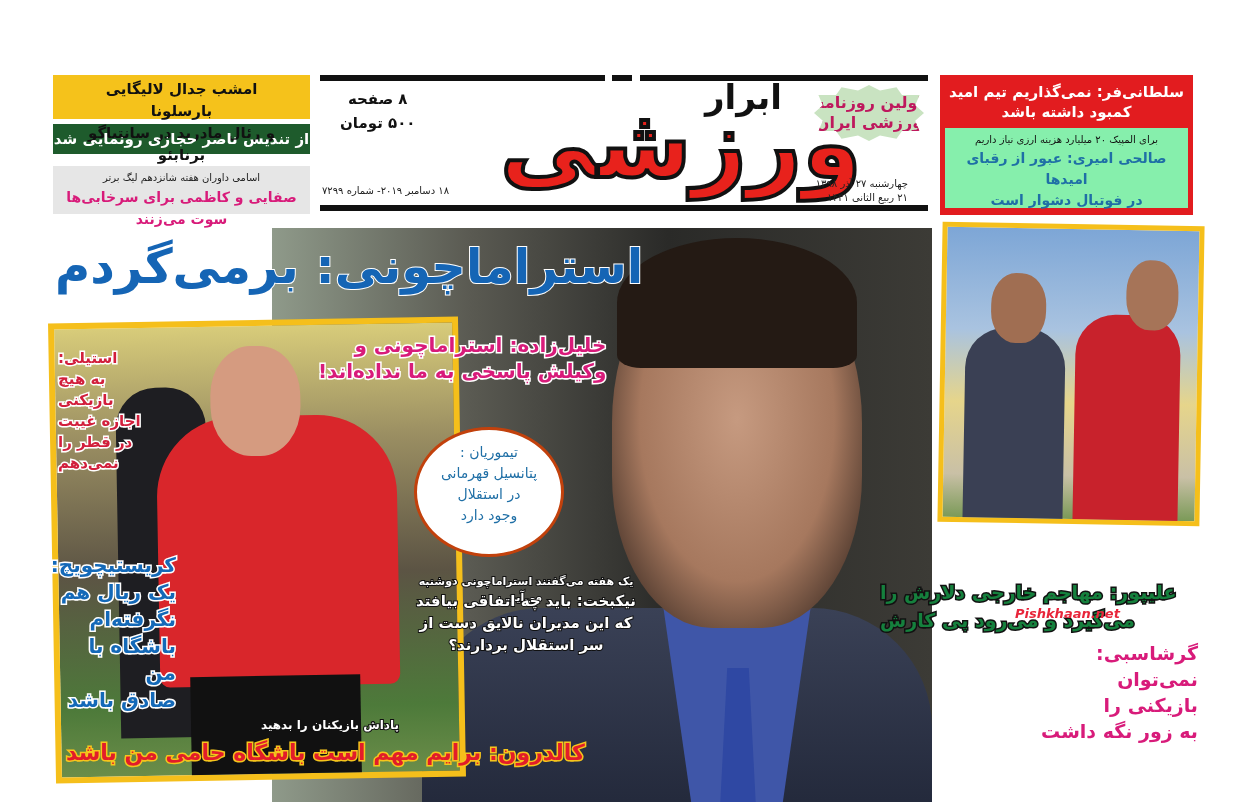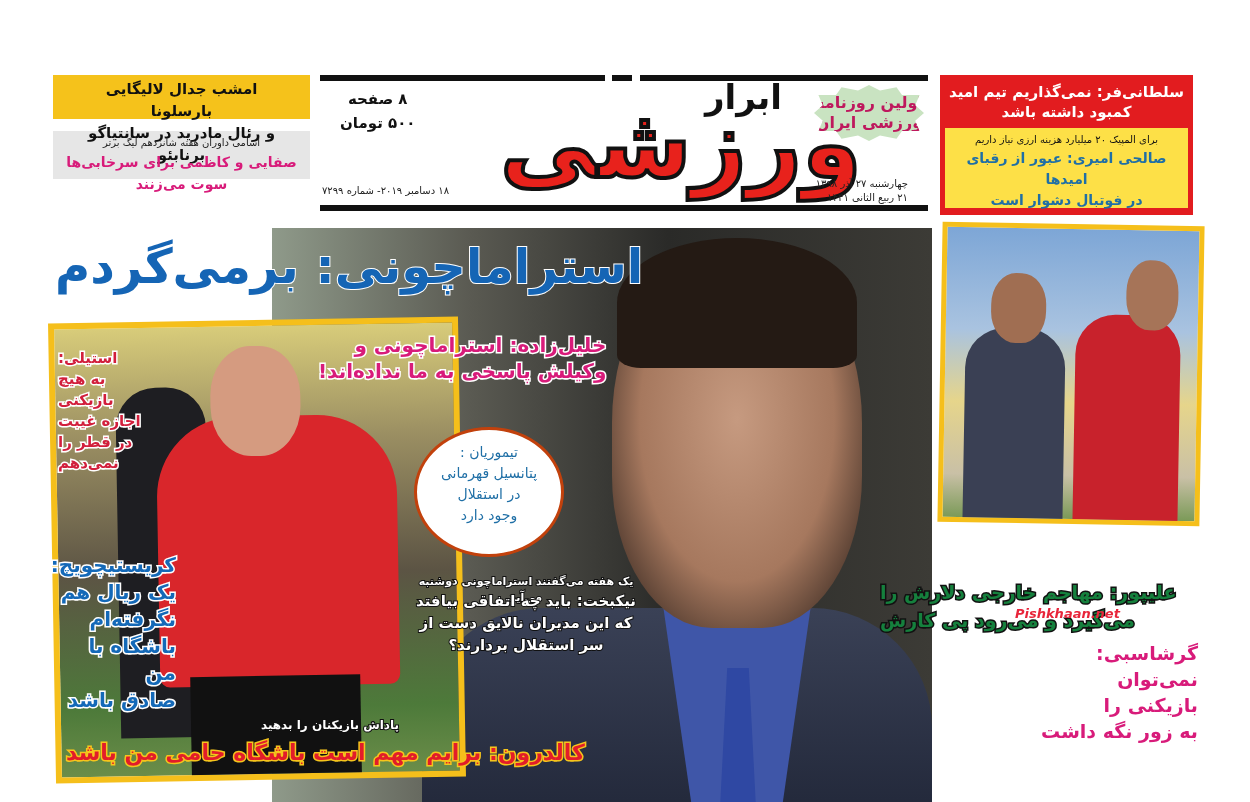--- a/index.html
+++ b/index.html
@@ -21,21 +21,21 @@
   .issue-line { position: absolute; left: 2px; top: 110px; font-size: 10px; color: #222; }
   .date-line { position: absolute; right: 20px; top: 102px; font-size: 10px; color: #222; line-height: 14px; }
   .badge { position: absolute; right: 4px; top: 10px; width: 110px; height: 56px; background: #c9e3c1; color: #be185d; font-size: 16px; font-weight: bold; text-align: center; line-height: 20px; padding-top: 8px;
     clip-path: polygon(50% 0%, 60% 10%, 75% 4%, 80% 18%, 96% 18%, 92% 36%, 100% 50%, 92% 64%, 96% 82%, 80% 82%, 75% 96%, 60% 90%, 50% 100%, 40% 90%, 25% 96%, 20% 82%, 4% 82%, 8% 64%, 0% 50%, 8% 36%, 4% 18%, 20% 18%, 25% 4%, 40% 10%); }
   .logo-wrap { position: absolute; left: 180px; top: 0; width: 280px; height: 135px; }
   .logo-main { position: absolute; left: 0; top: 14px; font-size: 96px; font-weight: bold; color: #e8221c; -webkit-text-stroke: 4px #111; letter-spacing: -4px; line-height: 110px; font-family: "DejaVu Sans", sans-serif; }
   .logo-small { position: absolute; left: 205px; top: 2px; font-size: 34px; color: #111; font-weight: bold; }
 
   #right-col { left: 940px; top: 75px; width: 253px; height: 140px; background: #e21c1f; padding: 5px; }
   .red-head { color: #fff; font-size: 15px; font-weight: bold; text-align: center; line-height: 20px; height: 48px; padding-top: 2px; }
-  .white-inner { background: #fde047; height: 80px; padding: 4px 12px; text-align: center; }
+  .white-inner { background: #86efac; height: 80px; padding: 4px 12px; text-align: center; }
   .white-inner .sub { font-size: 10px; color: #111; line-height: 16px; }
   .white-inner .main { font-size: 14px; color: #1f6fa6; font-weight: bold; line-height: 21px; }
 
   
   #photo-main { left: 272px; top: 228px; width: 660px; height: 574px;
     background: linear-gradient(90deg, #8f9a8a 0%, #5a5a52 30%, #2a2a28 60%, #3c3b36 100%); }
   .face { position: absolute; left: 340px; top: 20px; width: 250px; height: 380px; border-radius: 46% 46% 40% 40%;
     background: radial-gradient(ellipse at 50% 45%, #c69a80 0%, #a6785e 55%, #3a2a22 90%); }
   .hair { position: absolute; left: 345px; top: 10px; width: 240px; height: 130px; border-radius: 50% 50% 10% 10%; background: #241a14; }
   .suit { position: absolute; left: 150px; top: 380px; width: 510px; height: 200px; border-radius: 120px 120px 0 0; background: linear-gradient(180deg, #3a4156 0%, #23293b 100%); }
@@ -72,20 +72,21 @@
   #watermark { left: 1015px; top: 606px; font-size: 13px; font-weight: bold; font-style: italic; color: #e8253a; direction: ltr; }
 </style>
 </head>
 <body>
 
 <div id="left-col" class="abs">
   <div class="yellow-box">
     <div>امشب جدال لالیگایی بارسلونا</div>
     <div>و رئال مادرید در سانتیاگو برنابئو</div>
   </div>
+  <div class="green-box">از تندیس ناصر حجازی رونمایی شد</div>
   <div class="grey-box">
     <div class="sub">اسامی داوران هفته شانزدهم لیگ برتر</div>
     <div class="main">صفایی و کاظمی برای سرخابی‌ها سوت می‌زنند</div>
   </div>
 </div>
 
 <div id="center-mast" class="abs">
   <div class="rule" style="left:0; top:0; width:285px;"></div>
   <div class="rule" style="left:292px; top:0; width:20px;"></div>
   <div class="rule" style="left:320px; top:0; width:288px;"></div>

